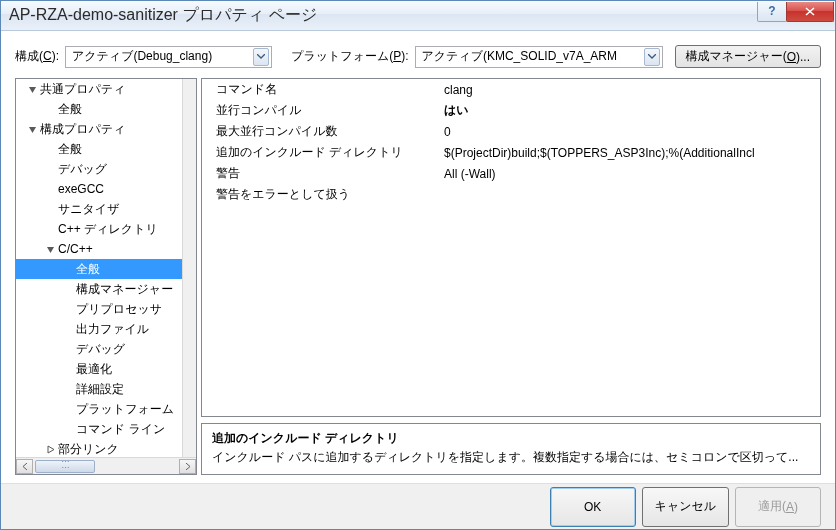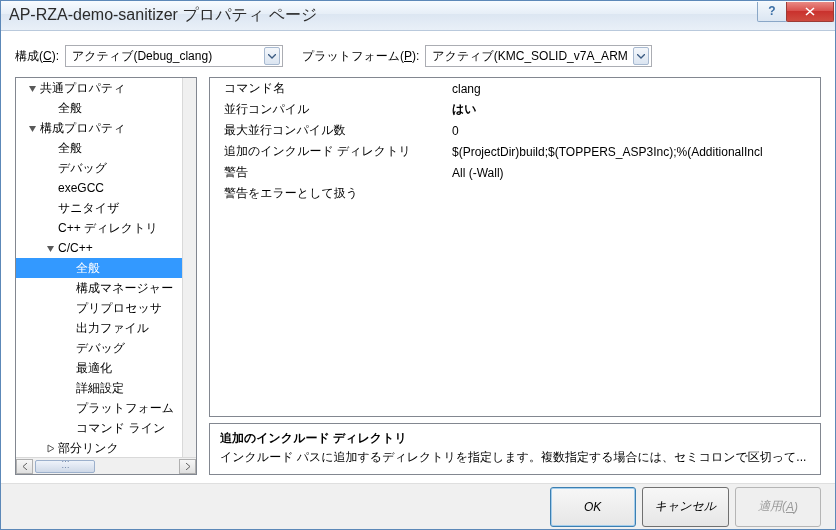--- a/index.html
+++ b/index.html
@@ -79,21 +79,21 @@
     border-radius: 3px;
     padding: 0 10px;
     display: flex; align-items: center;
     white-space: nowrap;
     cursor: default;
   }
   .body {
     flex: 1;
     display: flex;
     padding: 0 14px 8px 14px;
-    gap: 12px;
+    gap: 4px;
     min-height: 0;
   }
   .tree-wrap {
     width: 182px;
     border: 1px solid #828790;
     display: flex; flex-direction: column;
     background: #fff;
   }
   .tree {
     flex: 1;
@@ -177,21 +177,20 @@
     border-top: 1px solid #dfdfdf;
     background: #f0f0f0;
   }
   .fbtn {
     min-width: 86px; height: 40px;
     border: 1px solid #707070;
     background: linear-gradient(to bottom, #f7f7f7, #e6e6e6);
     border-radius: 3px;
     display: flex; align-items: center; justify-content: center;
     padding: 0 12px;
-    font-style: italic;
   }
   .fbtn.default { border-color: #3c7fb1; box-shadow: 0 0 0 1px #a3cdec inset; }
   .fbtn.disabled { color: #9a9a9a; border-color: #b5b5b5; background:#efefef; }
   svg.caret { width:8px; height:5px; }
 </style>
 </head>
 <body>
 
 <div class="window">
   <div class="titlebar">
@@ -210,28 +209,33 @@
     <span class="tlabel"><span>構成(</span><u>C</u><span>):</span></span>
     <div class="combo" style="width:218px">
       <span class="combo-text">アクティブ(Debug_clang)</span>
       <span class="combo-arrow">
           <svg class="caret" viewBox="0 0 8 5">
             <path d="M0 0 L4 4 L8 0" fill="none" stroke="#3b5b82" stroke-width="1.3"></path>
           </svg>
         </span>
     </div>
     <span class="tlabel" style="margin-left:13px"><span>プラットフォーム(</span><u>P</u><span>):</span></span>
-    <div class="combo" style="width:227px">
+    <div class="combo" style="width:261px">
       <span class="combo-text">アクティブ(KMC_SOLID_v7A_ARM</span>
       <span class="combo-arrow">
           <svg class="caret" viewBox="0 0 8 5">
             <path d="M0 0 L4 4 L8 0" fill="none" stroke="#3b5b82" stroke-width="1.3"></path>
           </svg>
         </span>
     </div>
+    <div class="btn" style="margin-left:6px">
+        <span>構成マネージャー(</span>
+        <u>O</u>
+        <span>)...</span>
+      </div>
   </div>
 
   <div class="body">
     <div class="tree-wrap">
       <div class="tree">
         <div class="tree-inner" id="tree-inner">
             <div class="tree-row">
               <span class="tree-indent" style="width: 6px;"></span>
               <span class="tree-toggle">
                 <svg width="9" height="9" viewBox="0 0 9 9">

